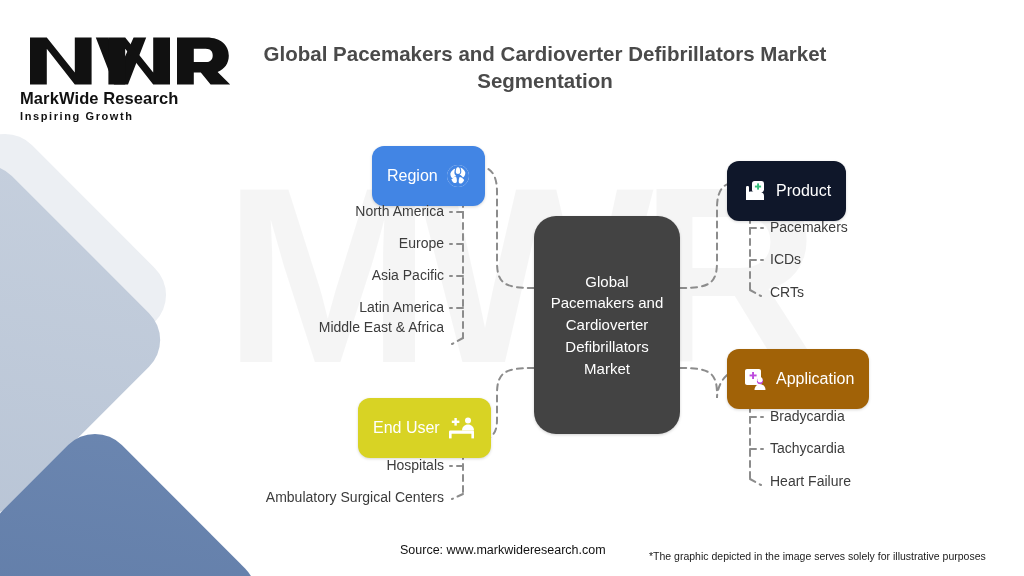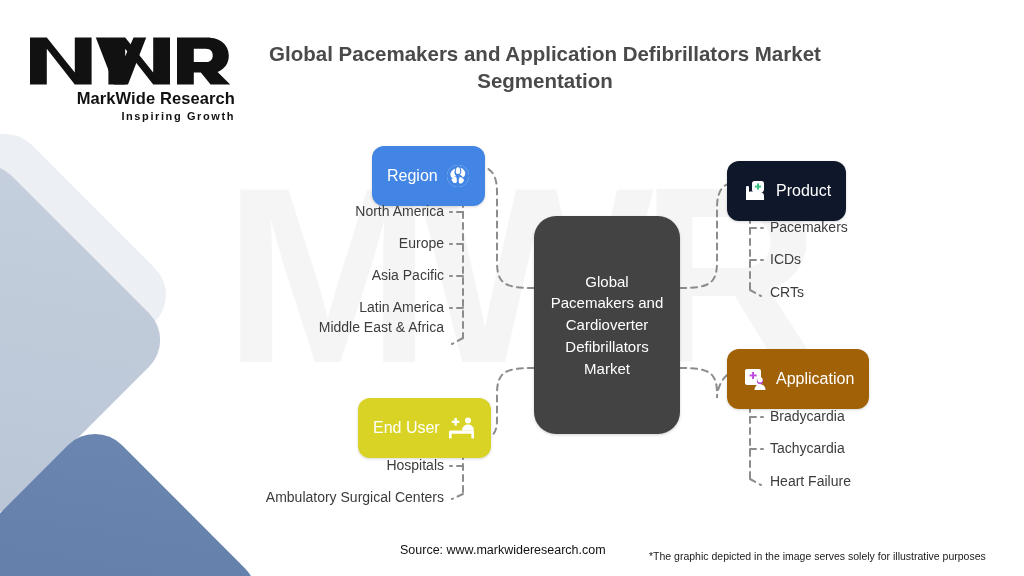--- a/index.html
+++ b/index.html
@@ -34,21 +34,21 @@
     position:absolute; left:120px; top:155px;
     width:790px; height:240px;
     display:flex; align-items:center; justify-content:center;
     font-size:250px; font-weight:800; letter-spacing:-14px;
     color:#000; opacity:0.035;
     font-family:"Liberation Sans", sans-serif;
     user-select:none; pointer-events:none;
   }
 
   
-  .logo { position:absolute; left:20px; top:32px; width:215px; text-align:right; }
+  .logo { position:absolute; left:20px; top:32px; width:215px; text-align:left; }
   .logo-mark { height:56px; display:block; margin:0 auto; }
   .logo-name {
     font-size:16.5px; font-weight:bold; color:#111;
     letter-spacing:0.1px; margin-top:1px;
     font-family:"Liberation Sans", sans-serif;
   }
   .logo-tag {
     font-size:11px; font-weight:bold; color:#111;
     letter-spacing:1.6px; margin-top:2px;
     font-family:"Liberation Sans", sans-serif;
@@ -119,21 +119,21 @@
     <svg class="logo-mark" viewBox="0 0 300 80">
       <path d="M10 75 L10 8 L34 8 L74 58 L74 8 L98 8 L98 75 L74 75 L34 24 L34 75 Z" fill="#111"></path>
       <path d="M104 8 L122 8 L140 48 L158 8 L176 8 L150 75 L130 75 Z" fill="#111"></path>
       <path d="M122 8 L146 8 L186 58 L186 8 L210 8 L210 75 L186 75 L146 24 L146 75 L122 75 Z" fill="#111"></path>
       <path d="M220 8 L262 8 C284 8 294 20 294 34 C294 45 288 53 278 57 L296 75 L268 75 L254 58 L244 58 L244 75 L220 75 Z M244 24 L244 43 L261 43 C268 43 271 39 271 33.5 C271 28 268 24 261 24 Z" fill="#111"></path>
     </svg>
     <div class="logo-name">MarkWide Research</div>
     <div class="logo-tag">Inspiring Growth</div>
   </div>
 
-  <div class="title">Global Pacemakers and Application Defibrillators Market Segmentation</div>
+  <div class="title">Global Pacemakers and Cardioverter Defibrillators Market Segmentation</div>
 
   <svg class="links">
     <g fill="none" stroke="#8c8c8c" stroke-width="2" stroke-dasharray="6 5" stroke-linecap="round">
 
       <path d="M534 288 C 505 288 497 284 497 262 L497 192 C497 172 489 167 478 166"></path>
 
       <path d="M534 368 C 505 368 497 372 497 394 L497 420 C497 436 489 440 478 441"></path>
 
       <path d="M680 288 C 709 288 717 284 717 262 L717 208 C717 188 725 183 736 182"></path>
 

